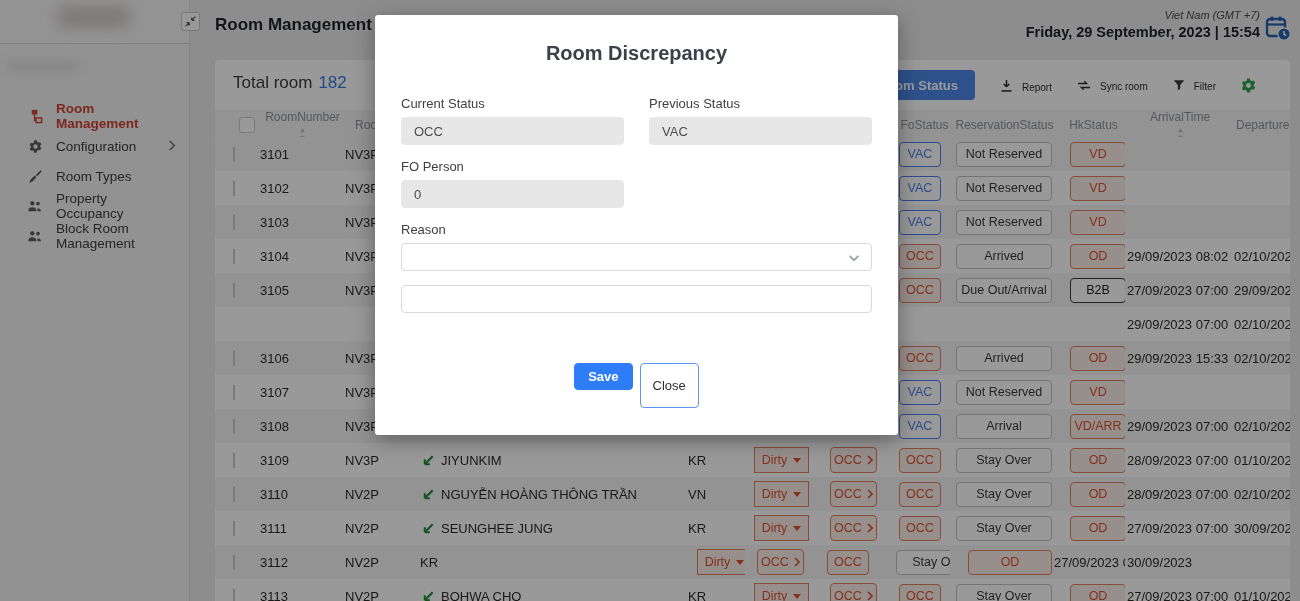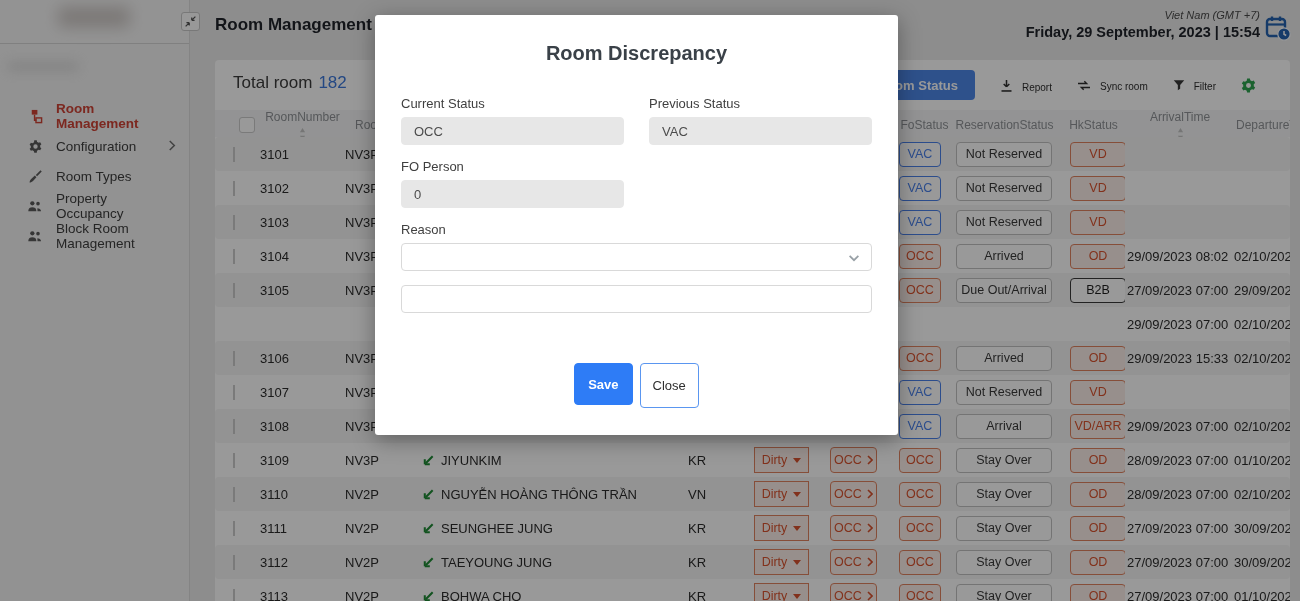--- a/index.html
+++ b/index.html
@@ -66,21 +66,21 @@
   .grid2 { display:grid; grid-template-columns:1fr 1fr; column-gap:25px; }
   .fgroup { margin-top:14px; }
   .fgroup.first { margin-top:31px; }
   .fgroup label { display:block; font-size:13px; color:#3f3f3f; margin-bottom:6px; }
   .req { color:#e05252; margin-left:3px; }
   .tin { width:100%; height:28px; border:1px solid #d9d9d9; border-radius:4px; background:#fff; padding:0 12px; font-size:13px; color:#3f3f3f; font-family:inherit; }
   .tin:disabled { background:#e7e7e7; border:1px solid #e7e7e7; color:#4c4c4c; }
   .select { position:relative; width:100%; height:28px; border:1px solid #d9d9d9; border-radius:4px; background:#fff; cursor:pointer; }
   .select svg { position:absolute; right:10px; top:7px; }
   .mbtns { display:flex; justify-content:center; gap:7px; margin-top:50px; }
-  .btn-save { height:42px; padding:0 13px; background:#2e7cf6; color:#fff; border:1px solid #2e7cf6; border-radius:4px; font-size:13px; font-weight:bold; font-family:inherit; cursor:pointer; }
+  .btn-save { height:27px; padding:0 13px; background:#2e7cf6; color:#fff; border:1px solid #2e7cf6; border-radius:4px; font-size:13px; font-weight:bold; font-family:inherit; cursor:pointer; }
   .btn-close { height:45px; padding:0 12px; background:#fff; color:#2f2f2f; border:1px solid #5a96f0; border-radius:4px; font-size:13px; font-family:inherit; cursor:pointer; }
 </style>
 </head>
 <body>
 
 <div id="app">
 
   <div class="sidebar">
     <div class="sidebar-logo">
       <div class="logo-blur"></div>
@@ -594,27 +594,20 @@
     <div class="cell">
             <span class="badge hk">OD</span>
           </div>
     <div class="cell c-date">27/09/2023 07:00</div>
     <div class="cell c-date">30/09/2023</div>
   </div>
         <div class="row tgrid alt">
     <div class="cell"><span class="cb"></span></div>
     <div class="cell c-room">3112</div>
     <div class="cell">NV2P</div>
-    <div class="cell c-guest">
-      <svg width="13" height="13" viewBox="0 0 14 14">
-              <path d="M11.5 2.5L4 10" stroke="#1e8a35" stroke-width="2.2" fill="none"></path>
-              <path d="M3 11V5.6M3 11h5.4" stroke="#1e8a35" stroke-width="2.2" fill="none"></path>
-            </svg>
-      <span>TAEYOUNG JUNG</span>
-    </div>
     <div class="cell">KR</div>
     <div class="cell">
       <button class="btn-dirty">
         <span>Dirty</span>
         <svg width="8" height="5" viewBox="0 0 8 5">
                 <path d="M0 0h8L4 5z" fill="#d9532f"></path>
               </svg>
       </button>
     </div>
     <div class="cell">

